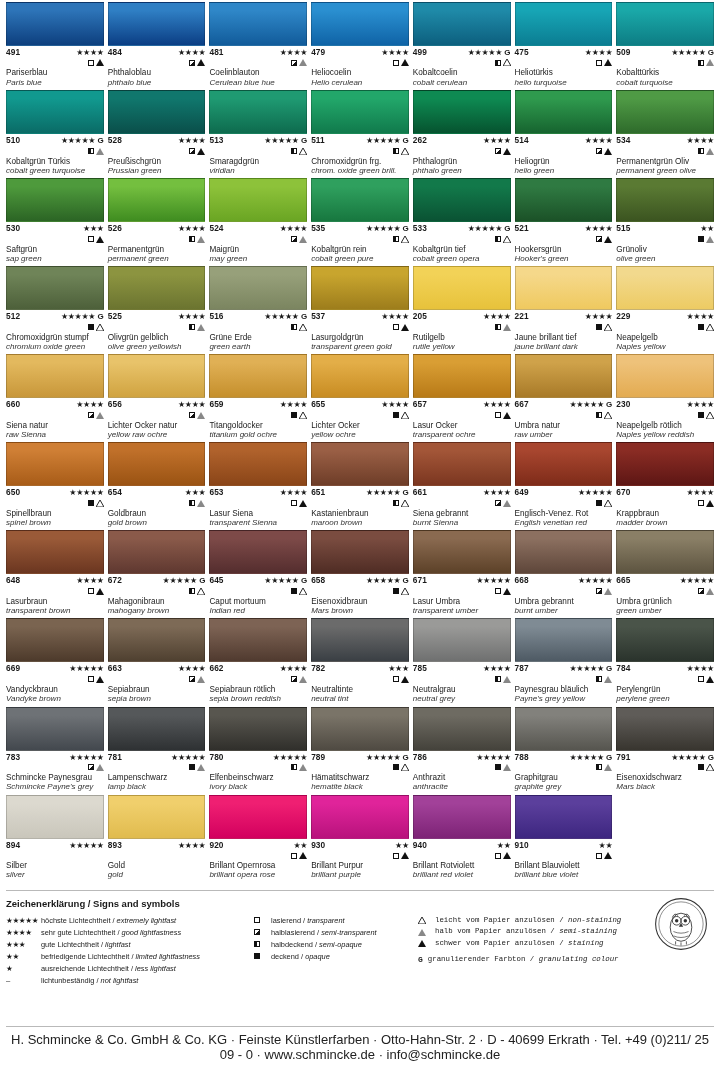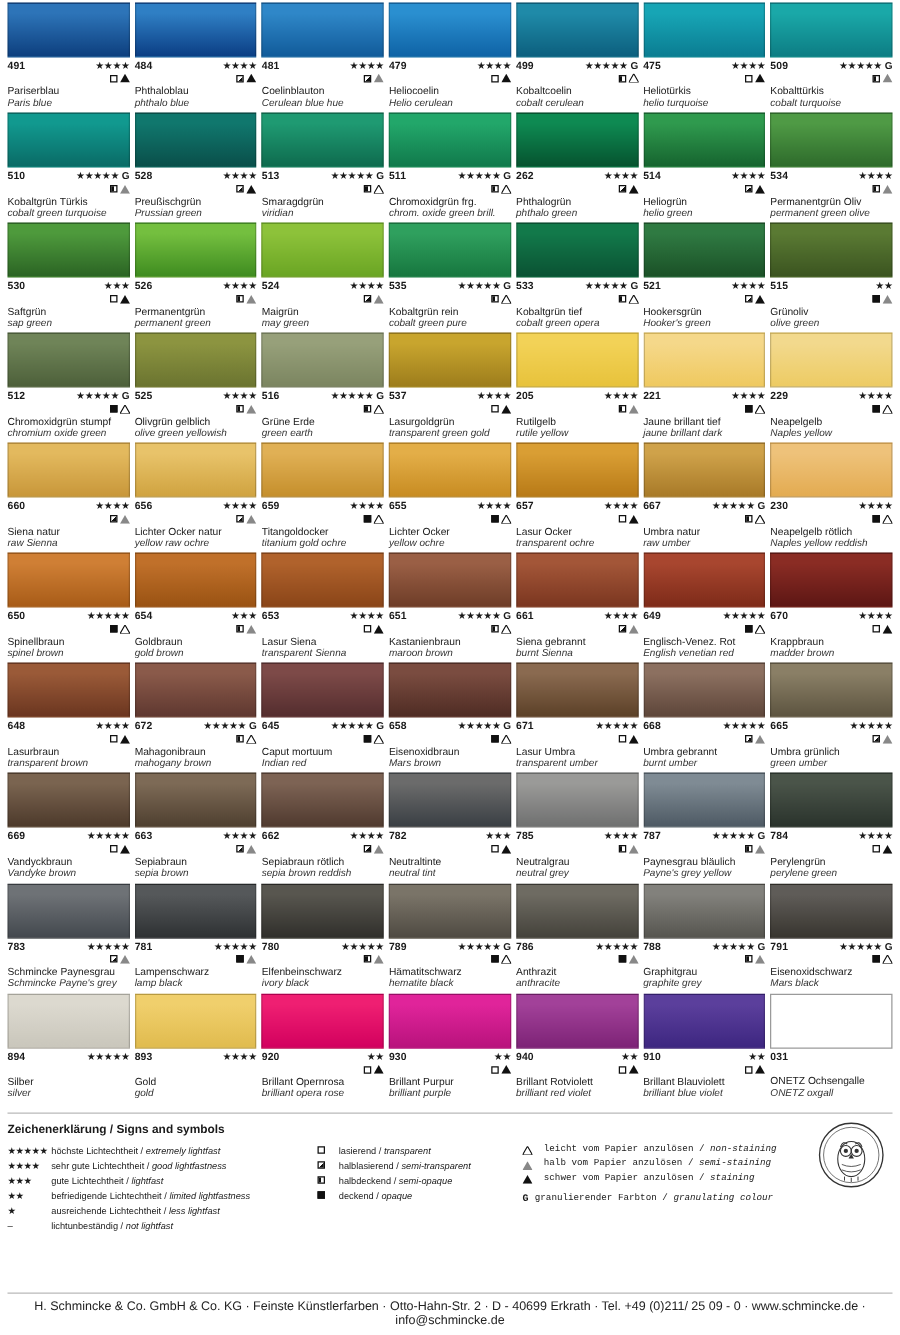--- a/index.html
+++ b/index.html
@@ -81,21 +81,21 @@
 
   .owl { position: absolute; right: 6px; top: 6px; width: 54px; height: 54px; }
 
   
   .footer {
     position: absolute;
     left: 0; right: 0; bottom: 6px;
     border-top: 0.8px solid #b9b9b9;
     padding-top: 5px;
     margin: 0 6px;
-    font-size: 10px;
+    font-size: 13px;
     text-align: center;
     color: #222;
   }
 </style>
 </head>
 <body>
 
 <div id="sheet">
 
   <div class="grid">
@@ -1253,32 +1253,20 @@
             <span class="lf"><span>★★</span></span>
           </div>
           <div class="symrow">
             <span class="sq open"></span>
             <svg width="8" height="7" viewBox="0 0 8 7" class="triopen">
               <path d="M4 0 L8 7 L0 7 Z" fill="#111"></path>
             </svg>
           </div>
           <div class="name">Brillant Blauviolett</div>
           <div class="name-en">brilliant blue violet</div>
-        </div>
-      </div>
-      <div class="cell">
-        <div class="chip" style="background: rgb(255, 255, 255); border: 0.7px solid rgb(154, 154, 154);"></div>
-        <div class="meta">
-          <div class="row1">
-            <span class="num">031</span>
-            <span class="lf"><span></span></span>
-          </div>
-          <div class="symrow"></div>
-          <div class="name">ONETZ Ochsengalle</div>
-          <div class="name-en">ONETZ oxgall</div>
         </div>
       </div>
     </div>
 
   <div class="legend">
     <div class="legend-title">Zeichenerklärung / Signs and symbols</div>
     <div class="legend-cols">
       <div class="legend-col c1">
           <div class="lrow">
             <span class="k">★★★★★</span>

